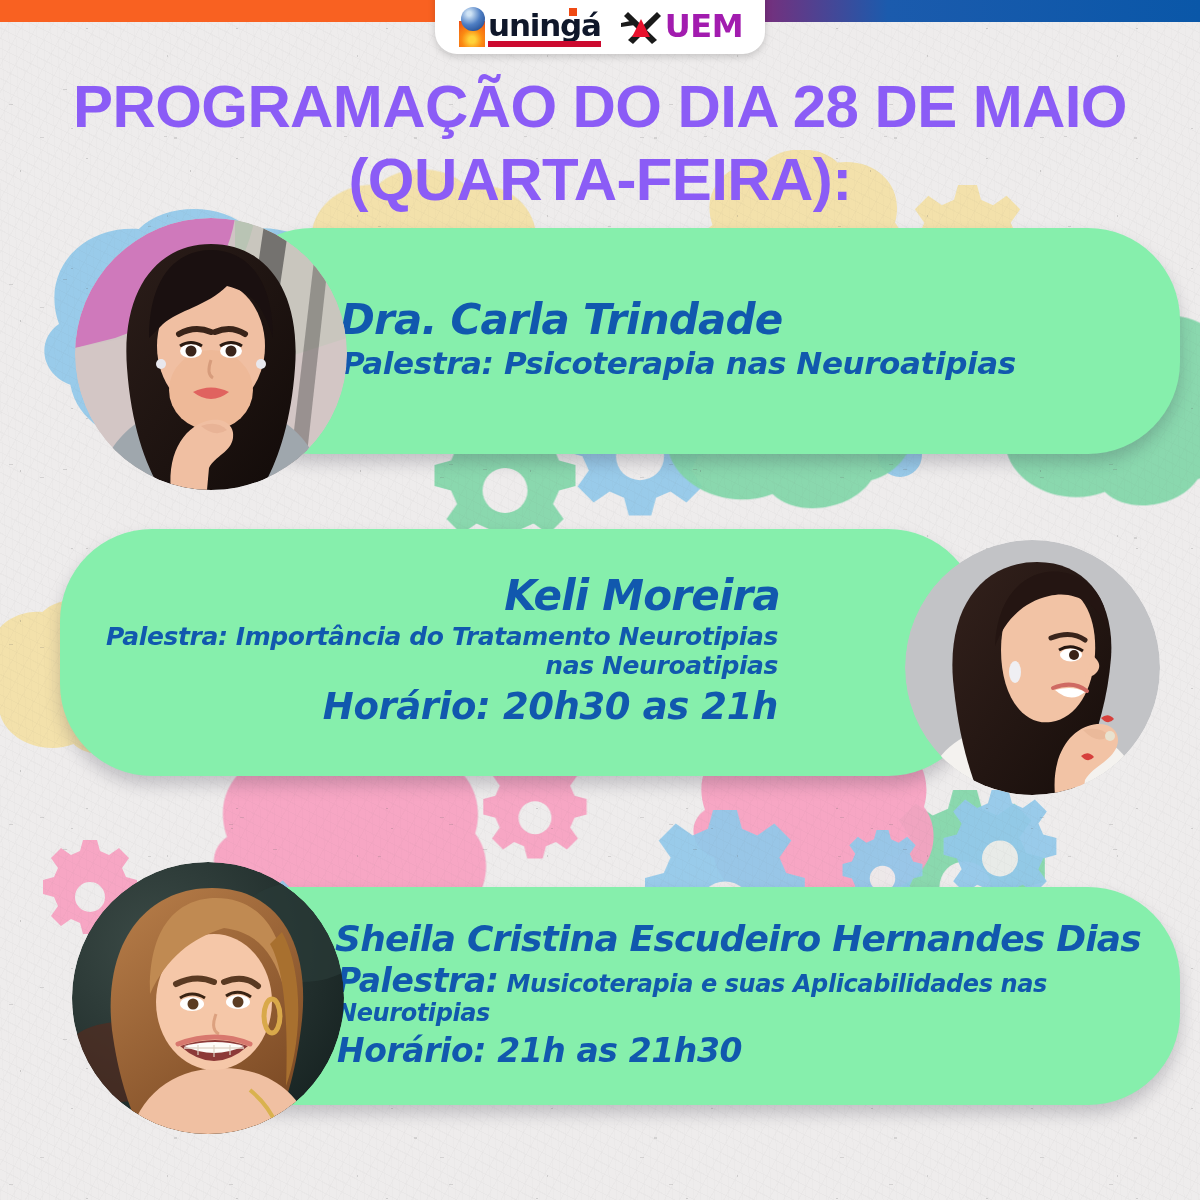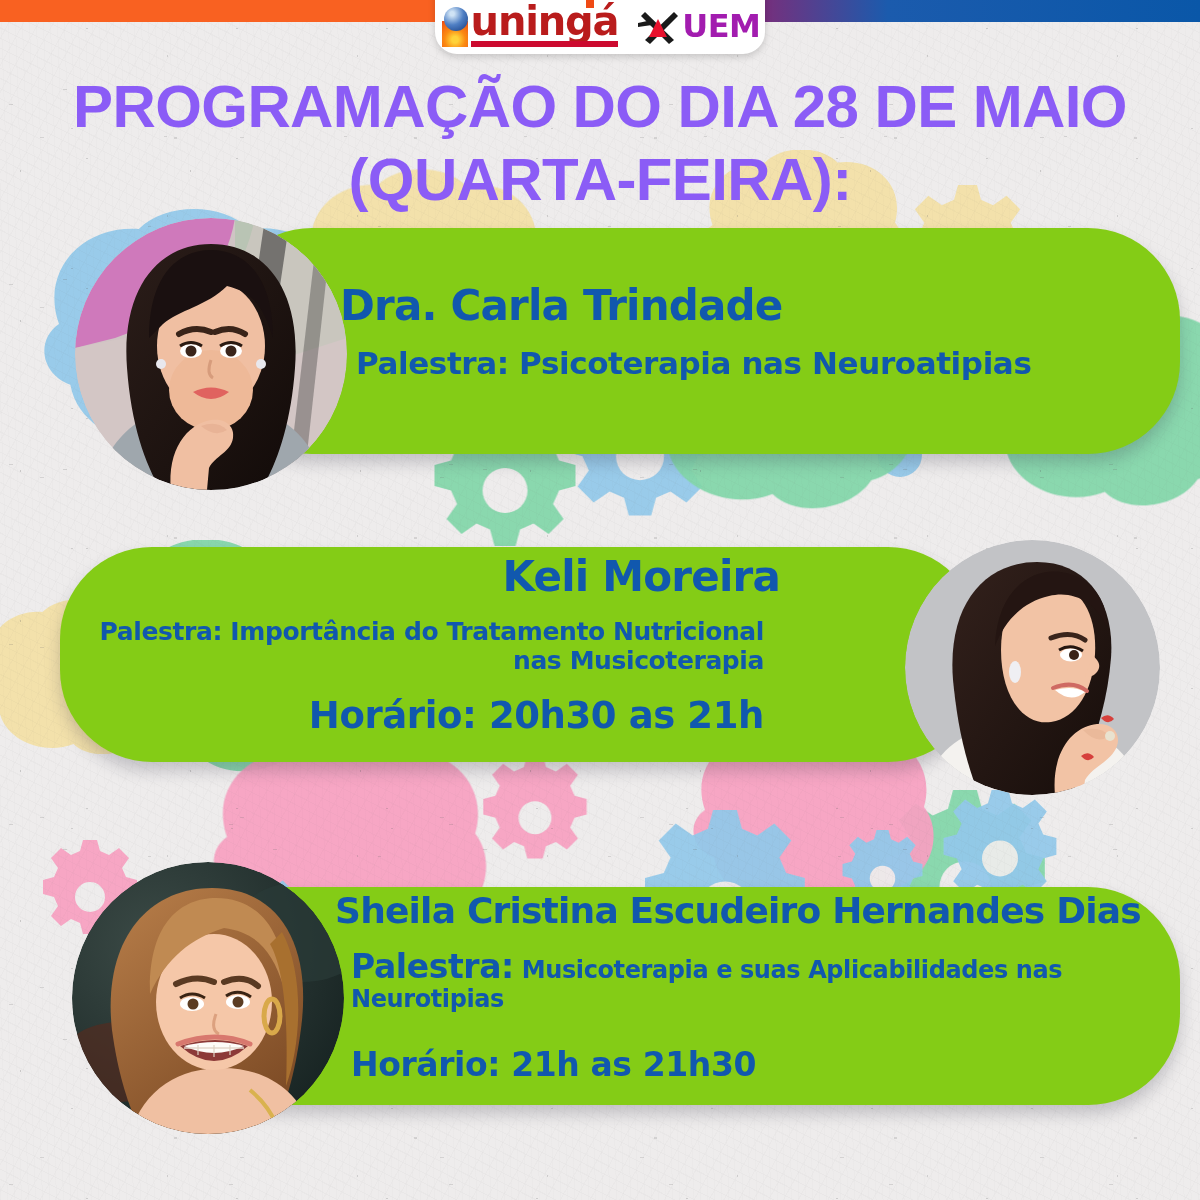--- a/index.html
+++ b/index.html
@@ -60,21 +60,21 @@
   .uninga-sq{
     position:absolute;left:2px;top:14px;width:26px;height:26px;
     background:radial-gradient(circle at 50% 72%, #ffd23a 0 14%, #fb8b12 45%, #ef4a14 100%);
   }
   .uninga-ball{
     position:absolute;left:4px;top:0px;width:24px;height:24px;border-radius:50%;
     background:radial-gradient(circle at 34% 28%, #cfe3f5 0 9%, #4f7fc4 48%, #13397f 100%);
   }
   .uninga-word{position:relative;display:flex;flex-direction:column;align-items:flex-start;}
   .uninga-text{
-    font-size:40px;font-weight:bold;color:#b91c1c;letter-spacing:-1.2px;
+    font-size:31px;font-weight:bold;color:#0f172a;letter-spacing:-1.2px;
     line-height:.92;font-family:"DejaVu Sans",sans-serif;
   }
   .uninga-dot{position:absolute;right:24px;top:-3px;width:8px;height:8px;background:#ef4a14;}
   .uninga-ul{width:100%;height:6px;background:#cc0a2f;margin-top:1px;}
   
   .logo-uem{display:flex;align-items:center;height:42px;gap:2px;}
   .uem-mark{position:relative;width:44px;height:38px;}
   .uem-text{
     font-size:32px;font-weight:bold;color:#a21caf;letter-spacing:-0.5px;
     font-family:"DejaVu Sans",sans-serif;line-height:1;
@@ -90,42 +90,43 @@
     position:absolute;top:70px;left:0;width:1200px;z-index:5;text-align:center;
   }
   .title{
     color:#8b5cf6;font-weight:bold;font-size:60px;line-height:1.22;
     letter-spacing:-0.6px;font-family:Liberation Sans, sans-serif;
     text-transform:uppercase;margin:0;
   }
 
   
   .card{
-    position:absolute;background:#84cc16;z-index:3;
+    position:absolute;background:#86efac;z-index:3;
     box-shadow:0 9px 16px rgba(40,40,60,.22);
+    font-style:italic;
   }
   .card-1{left:220px;top:228px;width:960px;height:226px;border-radius:92px 92px 92px 92px;}
-  .card-2{left:60px;top:547px;width:920px;height:215px;border-radius:92px;}
+  .card-2{left:60px;top:529px;width:920px;height:247px;border-radius:92px;}
   .card-3{left:150px;top:887px;width:1030px;height:218px;border-radius:92px;}
 
   .card-inner{
     position:absolute;inset:0;display:flex;flex-direction:column;justify-content:center;
     box-sizing:border-box;
   }
   .card-1 .card-inner{padding:0 40px 0 120px;align-items:flex-start;text-align:left;}
   .card-2 .card-inner{padding:0 200px 0 20px;align-items:flex-end;text-align:right;}
   .card-3 .card-inner{padding:0 30px 0 185px;align-items:flex-start;text-align:left;}
 
   .sp-name{
     color:#1158ae;font-weight:bold;font-family:"DejaVu Sans",sans-serif;
     letter-spacing:-0.8px;line-height:1.04;margin:0 0 3px 0;
   }
   .sp-line{
     color:#1158ae;font-weight:bold;font-family:"DejaVu Sans",sans-serif;
-    letter-spacing:-0.4px;line-height:1.16;margin:16px;
+    letter-spacing:-0.4px;line-height:1.16;margin:2px;
   }
   .card-1 .sp-name{font-size:42px;}
   .card-1 .sp-talk{font-size:31px;}
   .card-1 .sp-time{font-size:31px;}
 
   .card-2 .sp-name{font-size:42px;}
   .card-2 .sp-talk{font-size:25px;}
   .card-2 .sp-time{font-size:37px;margin-top:4px;}
 
   .card-3 .sp-name{font-size:36px;}
@@ -315,21 +316,21 @@
 
         <circle cx="86" cy="146" r="5" fill="#e8e8ee"></circle>
         <circle cx="186" cy="146" r="5" fill="#e8e8ee"></circle>
       </g>
     </svg>
   </div>
 
   <div class="card card-2">
     <div class="card-inner">
       <div class="sp-name">Keli Moreira</div>
-      <div class="sp-line sp-talk">Palestra: Importância do Tratamento Nutricional nas Musicoterapia</div>
+      <div class="sp-line sp-talk">Palestra: Importância do Tratamento Neurotipias nas Neuroatipias</div>
       <div class="sp-line sp-time">Horário: 20h30 as 21h</div>
     </div>
   </div>
   <div class="avatar av-2">
     <svg class="photo" viewBox="0 0 255 255">
       <defs>
         <clipPath id="c2">
             <circle cx="127.5" cy="127.5" r="127.5"></circle>
           </clipPath>
         <linearGradient id="hair2" x1="0" y1="0" x2="1" y2="1">

